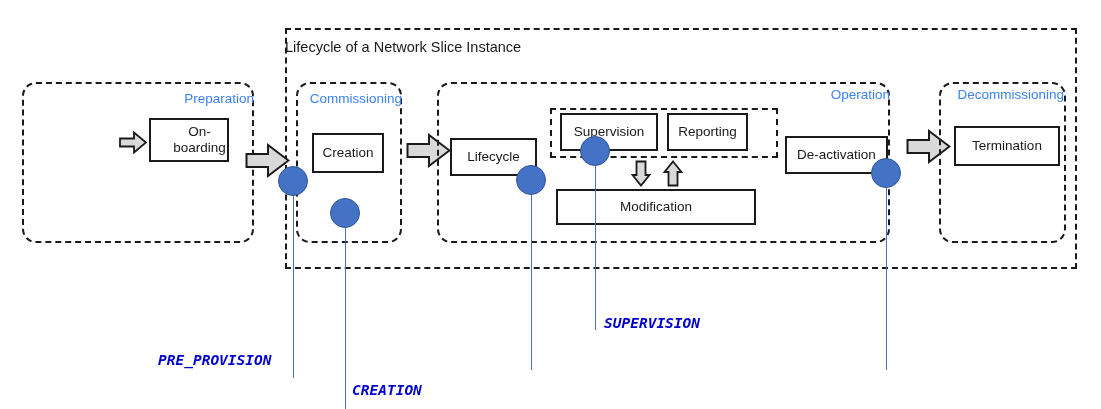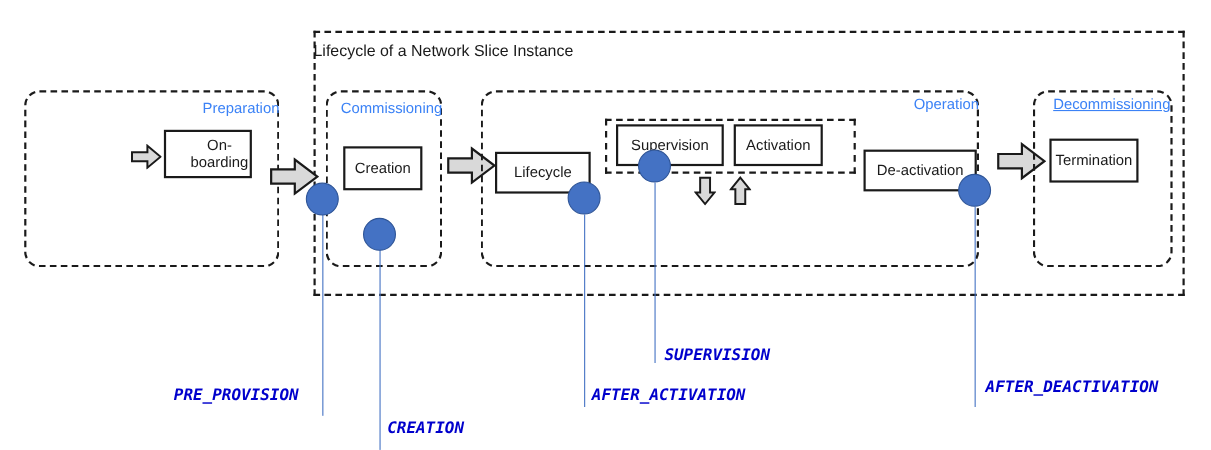--- a/index.html
+++ b/index.html
@@ -146,63 +146,62 @@
   </span>
 
   <div class="dashed-group" style="left:437px; top:82px; width:453px; height:161px;"></div>
   <div class="group-title" style="left:437px; top:88px; width:453px;">Operation</div>
 
   <div class="box" style="left:450px; top:138px; width:87px; height:38px;">Lifecycle</div>
 
   <div class="dashed-inner-sharp" style="left:550px; top:108px; width:228px; height:50px;"></div>
 
   <div class="box" style="left:560px; top:113px; width:98px; height:38px;">Supervision</div>
-  <div class="box" style="left:667px; top:113px; width:81px; height:38px;">Activation</div>
+  <div class="box" style="left:667px; top:113px; width:81px; height:38px;">Reporting</div>
 
   <span class="arrow-v" style="left:631px; top:160px; width:20px; height:27px;">
     <svg width="20" height="27" viewBox="0 0 20 27">
       <polygon points="5.5,1.5 14.5,1.5 14.5,15 18.5,15 10,25.5 1.5,15 5.5,15" fill="#d9d9d9" stroke="#1a1a1a" stroke-width="1.8" stroke-linejoin="miter"></polygon>
     </svg>
   </span>
 
   <span class="arrow-v" style="left:663px; top:160px; width:20px; height:27px;">
     <svg width="20" height="27" viewBox="0 0 20 27">
       <polygon points="10,1.5 18.5,12 14.5,12 14.5,25.5 5.5,25.5 5.5,12 1.5,12" fill="#d9d9d9" stroke="#1a1a1a" stroke-width="1.8" stroke-linejoin="miter"></polygon>
     </svg>
   </span>
 
+  <div class="box" style="left:556px; top:189px; width:200px; height:36px;">Modification</div>
 
   <div class="box" style="left:785px; top:136px; width:103px; height:38px;">De-activation</div>
 
   <span class="arrow-right" style="left:906px; top:129px; width:45px; height:35px;">
     <svg width="45" height="35" viewBox="0 0 45 35">
       <polygon points="1.5,11 23,11 23,2 43.5,17.5 23,33 23,24 1.5,24" fill="#d9d9d9" stroke="#1a1a1a" stroke-width="2" stroke-linejoin="miter"></polygon>
     </svg>
   </span>
 
   <div class="dashed-group" style="left:939px; top:82px; width:127px; height:161px;"></div>
-  <div class="group-title" style="left:937px; top:88px; width:127px;text-decoration:underline;">Decommissioning</div>
-
-  <div class="box" style="left:954px; top:126px; width:81px; height:40px;">Termination</div>
+  <div class="group-title" style="left:937px; top:88px; width:127px;">Decommissioning</div>
+
+  <div class="box" style="left:954px; top:126px; width:106px; height:40px;">Termination</div>
 
   <div class="conn-line" style="left:292.5px; top:180px; height:198px;"></div>
   <div class="conn-line" style="left:344.5px; top:212px; height:197px;"></div>
   <div class="conn-line" style="left:530.5px; top:195px; height:175px;"></div>
   <div class="conn-line" style="left:594.5px; top:166px; height:164px;"></div>
   <div class="conn-line" style="left:885.5px; top:188px; height:182px;"></div>
 
   <div class="dot" style="left:278px; top:166px; width:30px; height:30px;"></div>
   <div class="dot" style="left:330px; top:198px; width:30px; height:30px;"></div>
   <div class="dot" style="left:516px; top:165px; width:30px; height:30px;"></div>
   <div class="dot" style="left:580px; top:136px; width:30px; height:30px;"></div>
   <div class="dot" style="left:871px; top:158px; width:30px; height:30px;"></div>
 
   <div class="code-label" style="left:158px; top:353px;">PRE_PROVISION</div>
 
   <div class="code-label" style="left:352px; top:383px;">CREATION</div>
 
-  <div class="code-label" style="left:538px; top:353px;">AFTER_ACTIVATION</div>
 
   <div class="code-label" style="left:604px; top:316px;">SUPERVISION</div>
 
-  <div class="code-label" style="left:896px; top:345px;">AFTER_DEACTIVATION</div>
 
 </div>
 
 </body></html>

